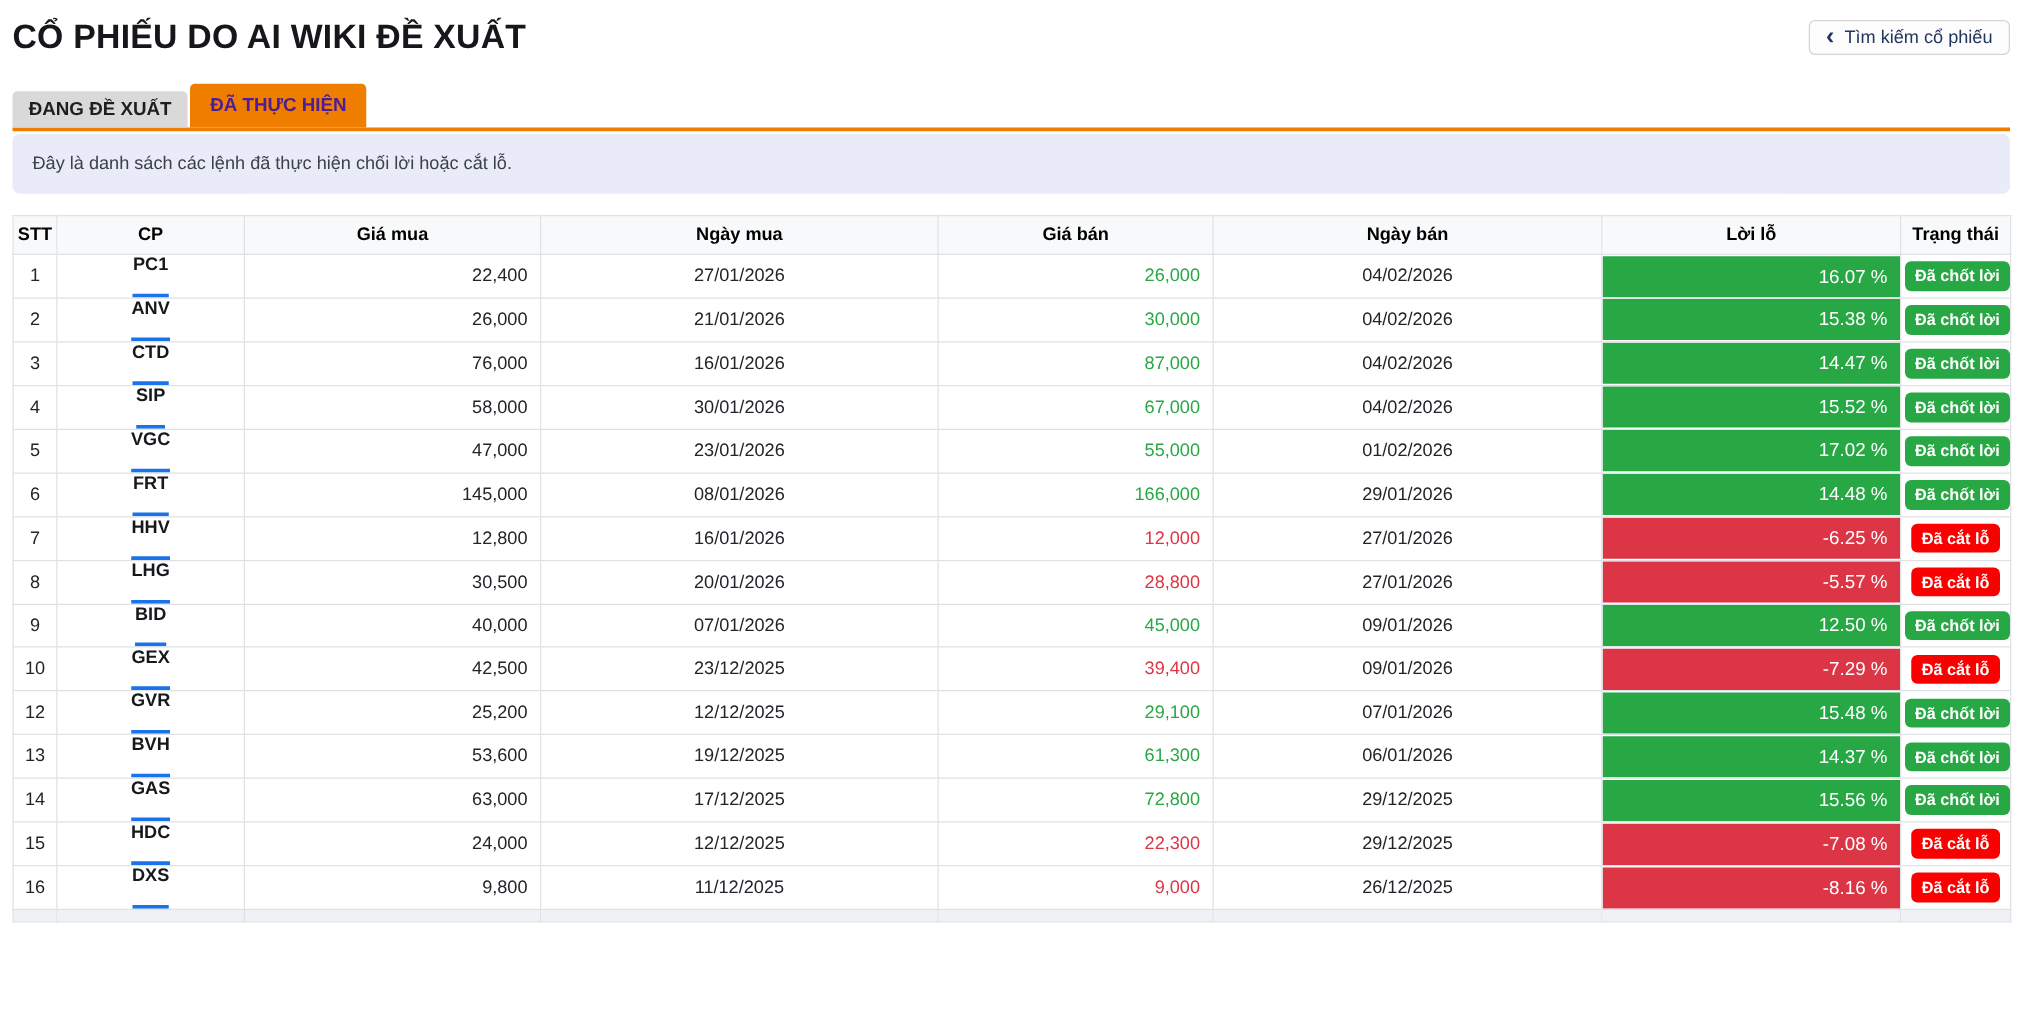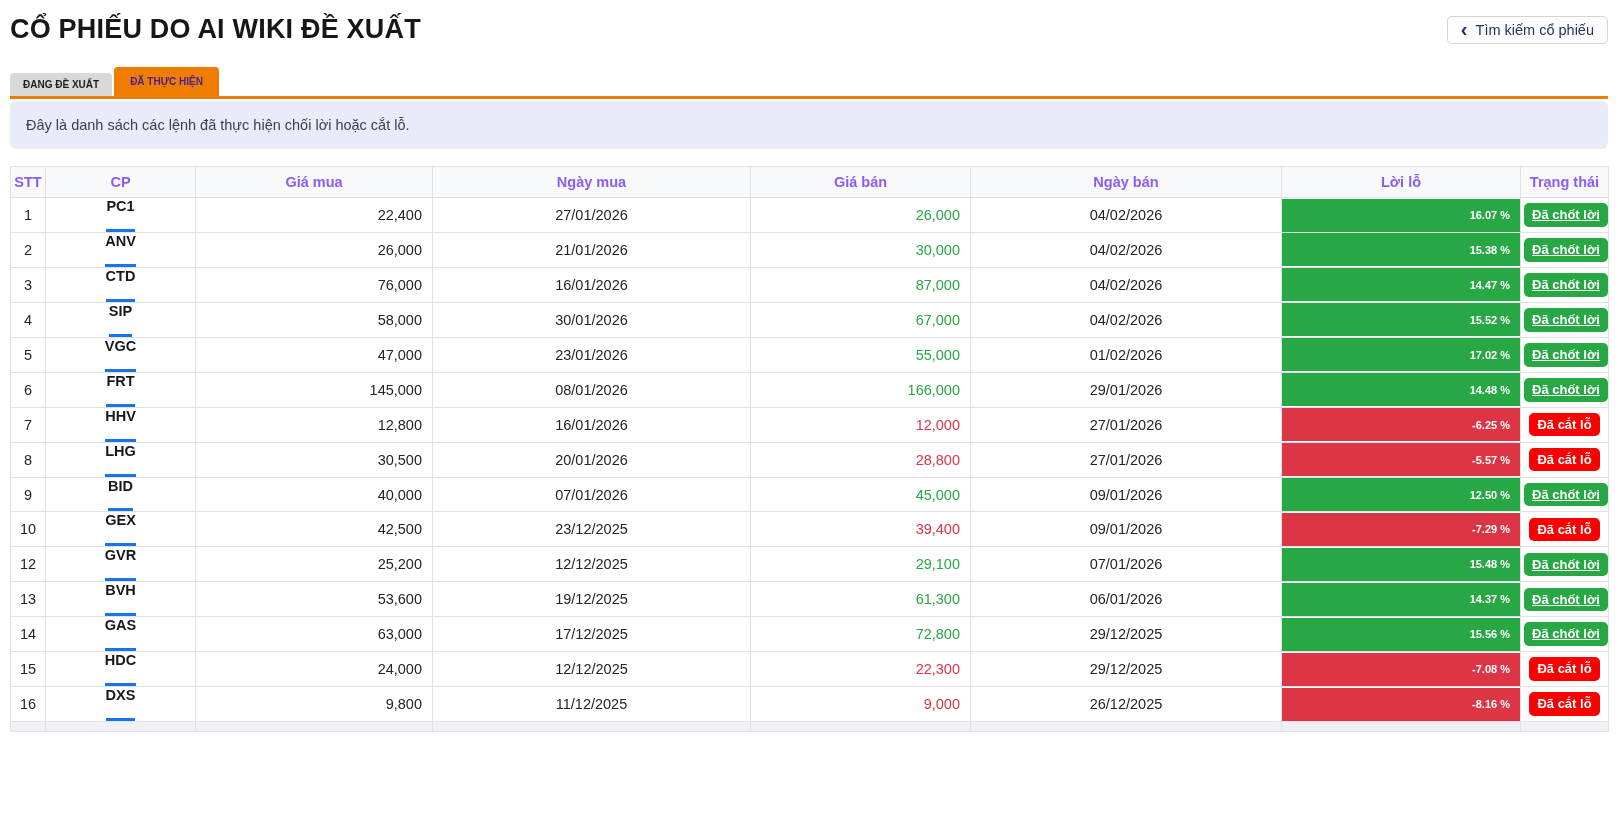--- a/index.html
+++ b/index.html
@@ -22,50 +22,50 @@
   .topbar{display:flex;justify-content:space-between;align-items:flex-start;}
   .page-title{font-size:27px;font-weight:800;letter-spacing:.2px;color:#15171b;line-height:1.15;}
   .search-btn{display:inline-flex;align-items:center;gap:8px;background:#fdfdfd;
     border:1px solid #d5d5d5;border-radius:5px;padding:5px 13px;font-size:14.5px;
     color:#21355e;cursor:pointer;font-family:inherit;white-space:nowrap;margin-top:2px;}
   .search-btn .chev{font-size:20px;font-weight:700;line-height:14px;color:#1d3567;
     transform:translateY(-1px);}
 
   
   .tabs{margin-top:22px;border-bottom:3px solid var(--accent-orange);display:flex;align-items:flex-end;}
-  .tab{font-weight:700;font-size:10px;cursor:pointer;border-radius:4px 4px 0 0;white-space:nowrap;}
+  .tab{font-weight:700;font-size:15px;cursor:pointer;border-radius:4px 4px 0 0;white-space:nowrap;}
   .tab.inactive{background:var(--inactive-tab-gray);color:#1c1e21;padding:6px 13px;}
   .tab.active{background:var(--accent-orange);color:#4c1d95;padding:9px 16px;margin-left:2px;}
 
   
   .alert{margin-top:2px;background:var(--alert-bg);border-radius:6px;padding:16px 16px;
     font-size:14.5px;color:#3c4049;}
 
   
   table{margin-top:17px;border-collapse:collapse;table-layout:fixed;width:1598px;font-size:14.5px;}
   th,td{border:1px solid var(--border);overflow:hidden;white-space:nowrap;}
-  th{background:#f8f9fa;height:31px;font-weight:700;text-align:center;font-size:14.5px;color:#8b5cf6;}
+  th{background:#f8f9fa;height:31px;font-weight:700;text-align:center;font-size:14.5px;color:#000000;}
   td{height:34px;padding:0 10px;background:#fff;}
   td.c-stt{text-align:center;padding:0 4px;}
   td.c-cp{text-align:center;}
   td.c-num{text-align:right;}
   td.c-date{text-align:center;}
   .cp-link{font-weight:700;color:#16181c;text-decoration:none;border-bottom:3px solid var(--link-blue);
     padding-bottom:14px;display:inline-block;line-height:1.1;}
   td.c-num.sell.profit{color:var(--profit-green);}
   td.c-num.sell.loss{color:var(--loss-red);}
   td.c-pl{padding:0;}
   .pl-fill{height:33px;display:flex;align-items:center;justify-content:flex-end;
-    padding-right:10px;color:#fff;font-weight:700;font-size:11px;text-align:right;}
+    padding-right:10px;color:#fff;font-weight:400;font-size:15px;text-align:right;}
   .pl-fill.profit{background:var(--profit-green);}
   .pl-fill.loss{background:var(--loss-red);}
   td.c-status{text-align:center;padding:0 3px;}
   .badge{display:inline-block;border-radius:5px;padding:4px 8px;color:#fff;font-weight:700;
     font-size:13px;line-height:1.2;}
-  .badge.profit{background:var(--profit-green);text-decoration:underline;}
+  .badge.profit{background:var(--profit-green);}
   .badge.loss{background:var(--badge-red);}
   tr.partial-row td{height:10px;background:#eff1f4;padding:0;}
 </style>
 </head>
 <body>
 
 <div class="page">
 
   <div class="topbar">
     <h1 class="page-title">CỔ PHIẾU DO AI WIKI ĐỀ XUẤT</h1>

